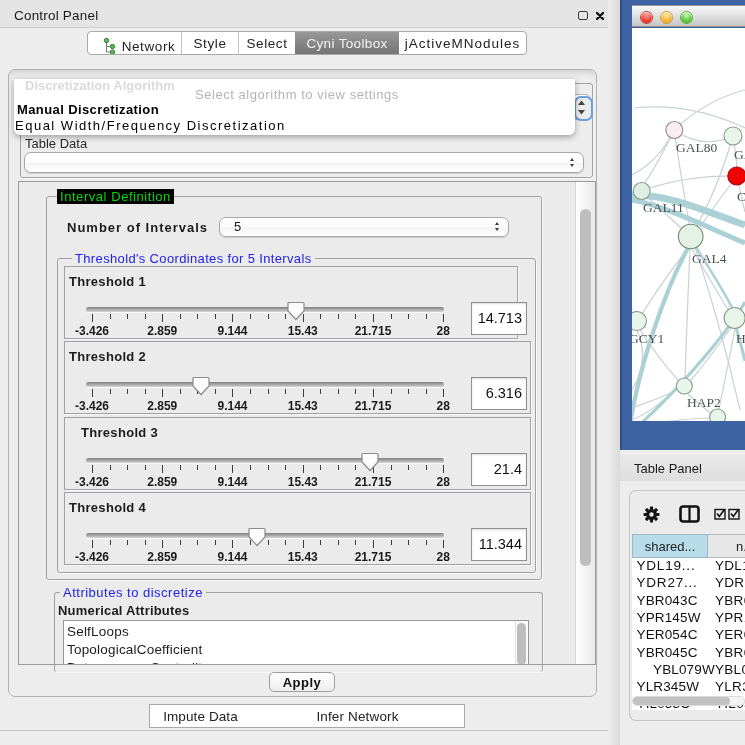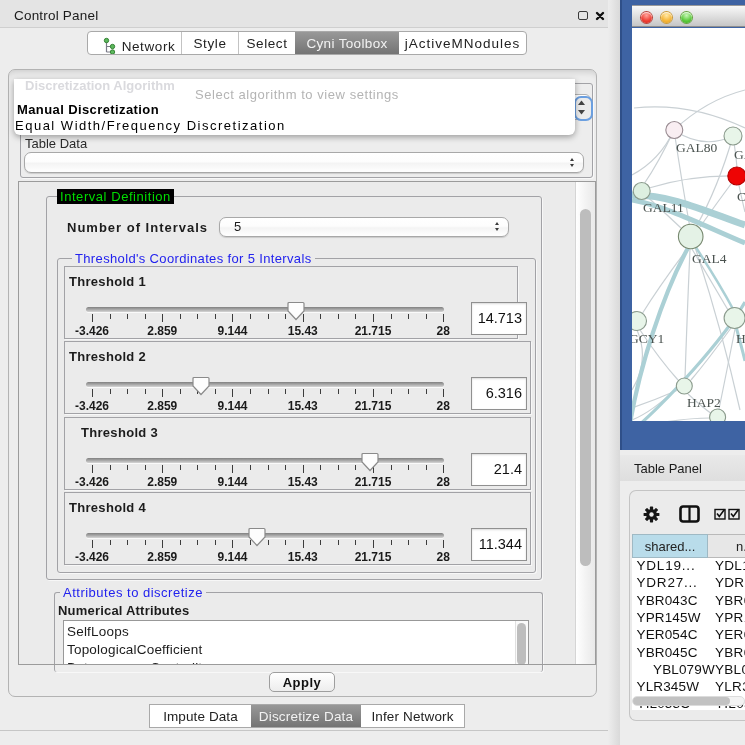--- a/index.html
+++ b/index.html
@@ -237,21 +237,20 @@
   <div style="position:absolute;right:0;top:0;width:13px;height:100%;background:#fafafa;border-left:1px solid #e0e0e0;"></div>
   <div style="position:absolute;right:2px;top:2px;width:9px;height:42px;background:#bdbdbd;border-radius:5px;"></div>
 </div>
 
 <div class="abs" style="left:18px;top:664px;width:578px;height:1.2px;background:#9b9b9b;"></div>
 
 <div class="abs" style="left:269px;top:672px;width:66px;height:20px;border:1px solid #9e9e9e;border-radius:5px;background:linear-gradient(180deg,#ffffff,#ededed);text-align:center;font-size:13px;font-weight:bold;color:#111;line-height:19px;letter-spacing:0.5px;">Apply</div>
 
 <div class="abs" style="left:149px;top:704px;width:316px;height:24px;background:#fff;border:1px solid #a9a9a9;border-radius:0;overflow:hidden;display:flex;align-items:center;">
   <div style="width:101px;text-align:center;font-size:13.5px;letter-spacing:0.1px;color:#222;">Impute Data</div>
-  <div style="width:110px;height:100%;display:flex;align-items:center;justify-content:center;font-size:13.5px;letter-spacing:0.2px;color:#f2f2f2;background:linear-gradient(180deg,#989898,#747474);">Discretize Data</div>
   <div style="flex:1;text-align:center;font-size:13.5px;letter-spacing:0.15px;color:#222;">Infer Network</div>
 </div>
 <div class="abs" style="left:0;top:729.5px;width:615px;height:1.5px;background:#c6c6c6;"></div>
 
 <div class="abs" style="left:14px;top:79px;width:561px;height:56px;background:#fff;border-radius:0 0 6px 6px;box-shadow:0 2px 6px rgba(0,0,0,0.35);"></div>
 <div class="abs" style="left:25px;top:78px;font-size:13px;font-weight:bold;letter-spacing:0px;color:#dadade;">Discretization Algorithm</div>
 <div class="abs" style="left:195px;top:87px;font-size:13px;letter-spacing:0.55px;color:#b4b4b4;">Select algorithm to view settings</div>
 <div class="abs" style="left:17px;top:101.5px;font-size:13px;font-weight:bold;letter-spacing:0.4px;color:#000;">Manual Discretization</div>
 <div class="abs" style="left:15px;top:117.5px;font-size:13px;letter-spacing:1.5px;color:#000;">Equal Width/Frequency Discretization</div>
 

